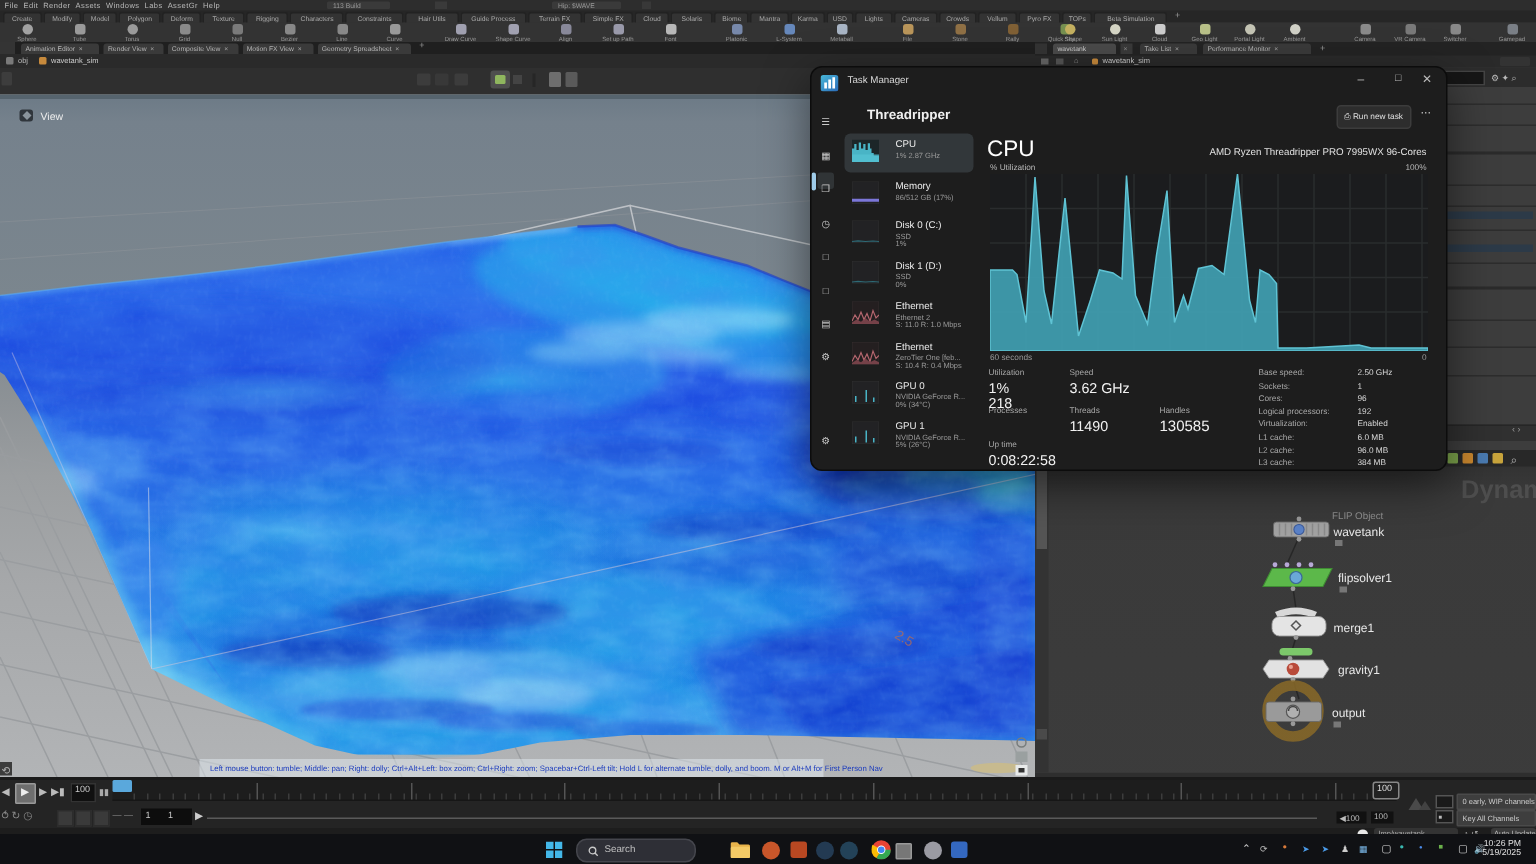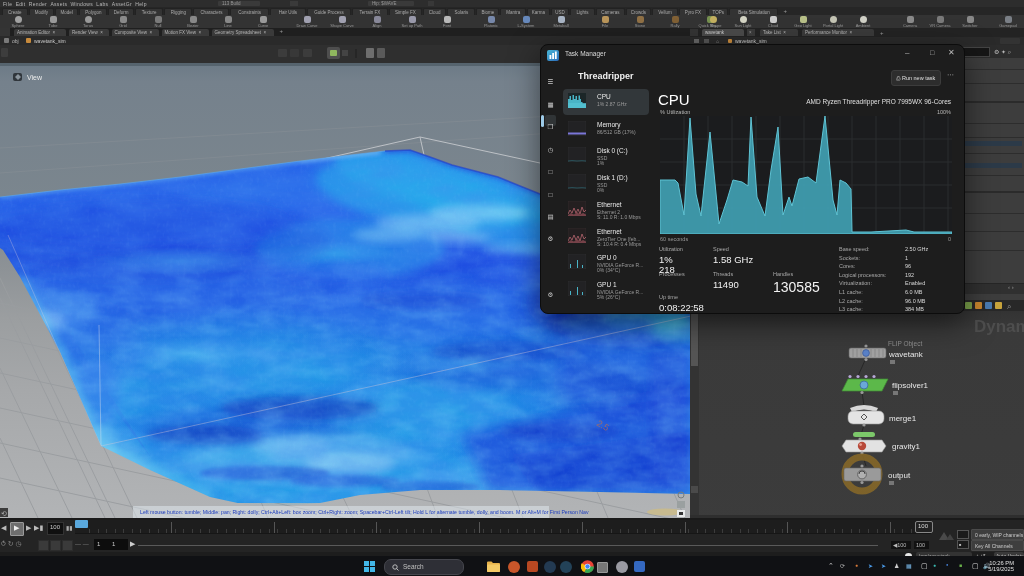--- a/index.html
+++ b/index.html
@@ -974,27 +974,27 @@
           <line x1="0" y1="92" x2="292" y2="92"></line>
     </g>
     <path d="M0,64 L15,64 L18,67 L24,99 L30,2 L36,78 L41,100 L50,16 L59,108 L67,84 L73,64 L82,66 L88,70 L91,1 L97,81 L105,100 L111,54 L118,11 L123,99 L129,81 L132,90 L139,63 L148,61 L156,67 L165,0 L173,84 L177,99 L180,64 L186,67 L191,73 L192,116 L211,116 L246,114 L254,116 L292,116 L292,118 L0,118 Z" fill="#3f9cae" fill-opacity="0.95" stroke="#5fc3d4" stroke-width="1"></path>
   </svg>
   <div class="abs t" style="left:119px;top:191px;font-size:5.5px;color:#999;">60 seconds</div>
   <div class="abs t" style="right:13px;top:191px;font-size:5.5px;color:#999;">0</div>
 
   <div class="abs t" style="left:118px;top:201px;font-size:5.5px;color:#a8a8a8;">Utilization</div>
   <div class="abs t" style="left:172px;top:201px;font-size:5.5px;color:#a8a8a8;">Speed</div>
   <div class="abs t" style="left:118px;top:209px;font-size:9.5px;color:#f2f2f2;">1%</div>
-  <div class="abs t" style="left:172px;top:209px;font-size:9.5px;color:#f2f2f2;">1.58 GHz</div>
+  <div class="abs t" style="left:172px;top:209px;font-size:9.5px;color:#f2f2f2;">3.62 GHz</div>
   <div class="abs t" style="left:118px;top:226px;font-size:5.5px;color:#a8a8a8;">Processes</div>
   <div class="abs t" style="left:172px;top:226px;font-size:5.5px;color:#a8a8a8;">Threads</div>
   <div class="abs t" style="left:232px;top:226px;font-size:5.5px;color:#a8a8a8;">Handles</div>
   <div class="abs t" style="left:118px;top:219px;font-size:9.5px;color:#f2f2f2;">218</div>
   <div class="abs t" style="left:172px;top:234px;font-size:9.5px;color:#f2f2f2;">11490</div>
-  <div class="abs t" style="left:232px;top:234px;font-size:14px;color:#f2f2f2;text-align:right;">130585</div>
+  <div class="abs t" style="left:232px;top:234px;font-size:10px;color:#f2f2f2;text-align:right;">130585</div>
   <div class="abs t" style="left:118px;top:249px;font-size:5.5px;color:#a8a8a8;">Up time</div>
   <div class="abs t" style="left:118px;top:257px;font-size:9.5px;color:#f2f2f2;">0:08:22:58</div>
   <div id="tmdetail">
         <div class="abs t" style="left:298px;top:201px;font-size:5.5px;color:#a8a8a8;">Base speed:</div>
         <div class="abs t" style="left:364px;top:201px;font-size:5.5px;color:#d8d8d8;">2.50 GHz</div>
         <div class="abs t" style="left:298px;top:209.6px;font-size:5.5px;color:#a8a8a8;">Sockets:</div>
         <div class="abs t" style="left:364px;top:209.6px;font-size:5.5px;color:#d8d8d8;">1</div>
         <div class="abs t" style="left:298px;top:218.2px;font-size:5.5px;color:#a8a8a8;">Cores:</div>
         <div class="abs t" style="left:364px;top:218.2px;font-size:5.5px;color:#d8d8d8;">96</div>
         <div class="abs t" style="left:298px;top:226.8px;font-size:5.5px;color:#a8a8a8;">Logical processors:</div>

